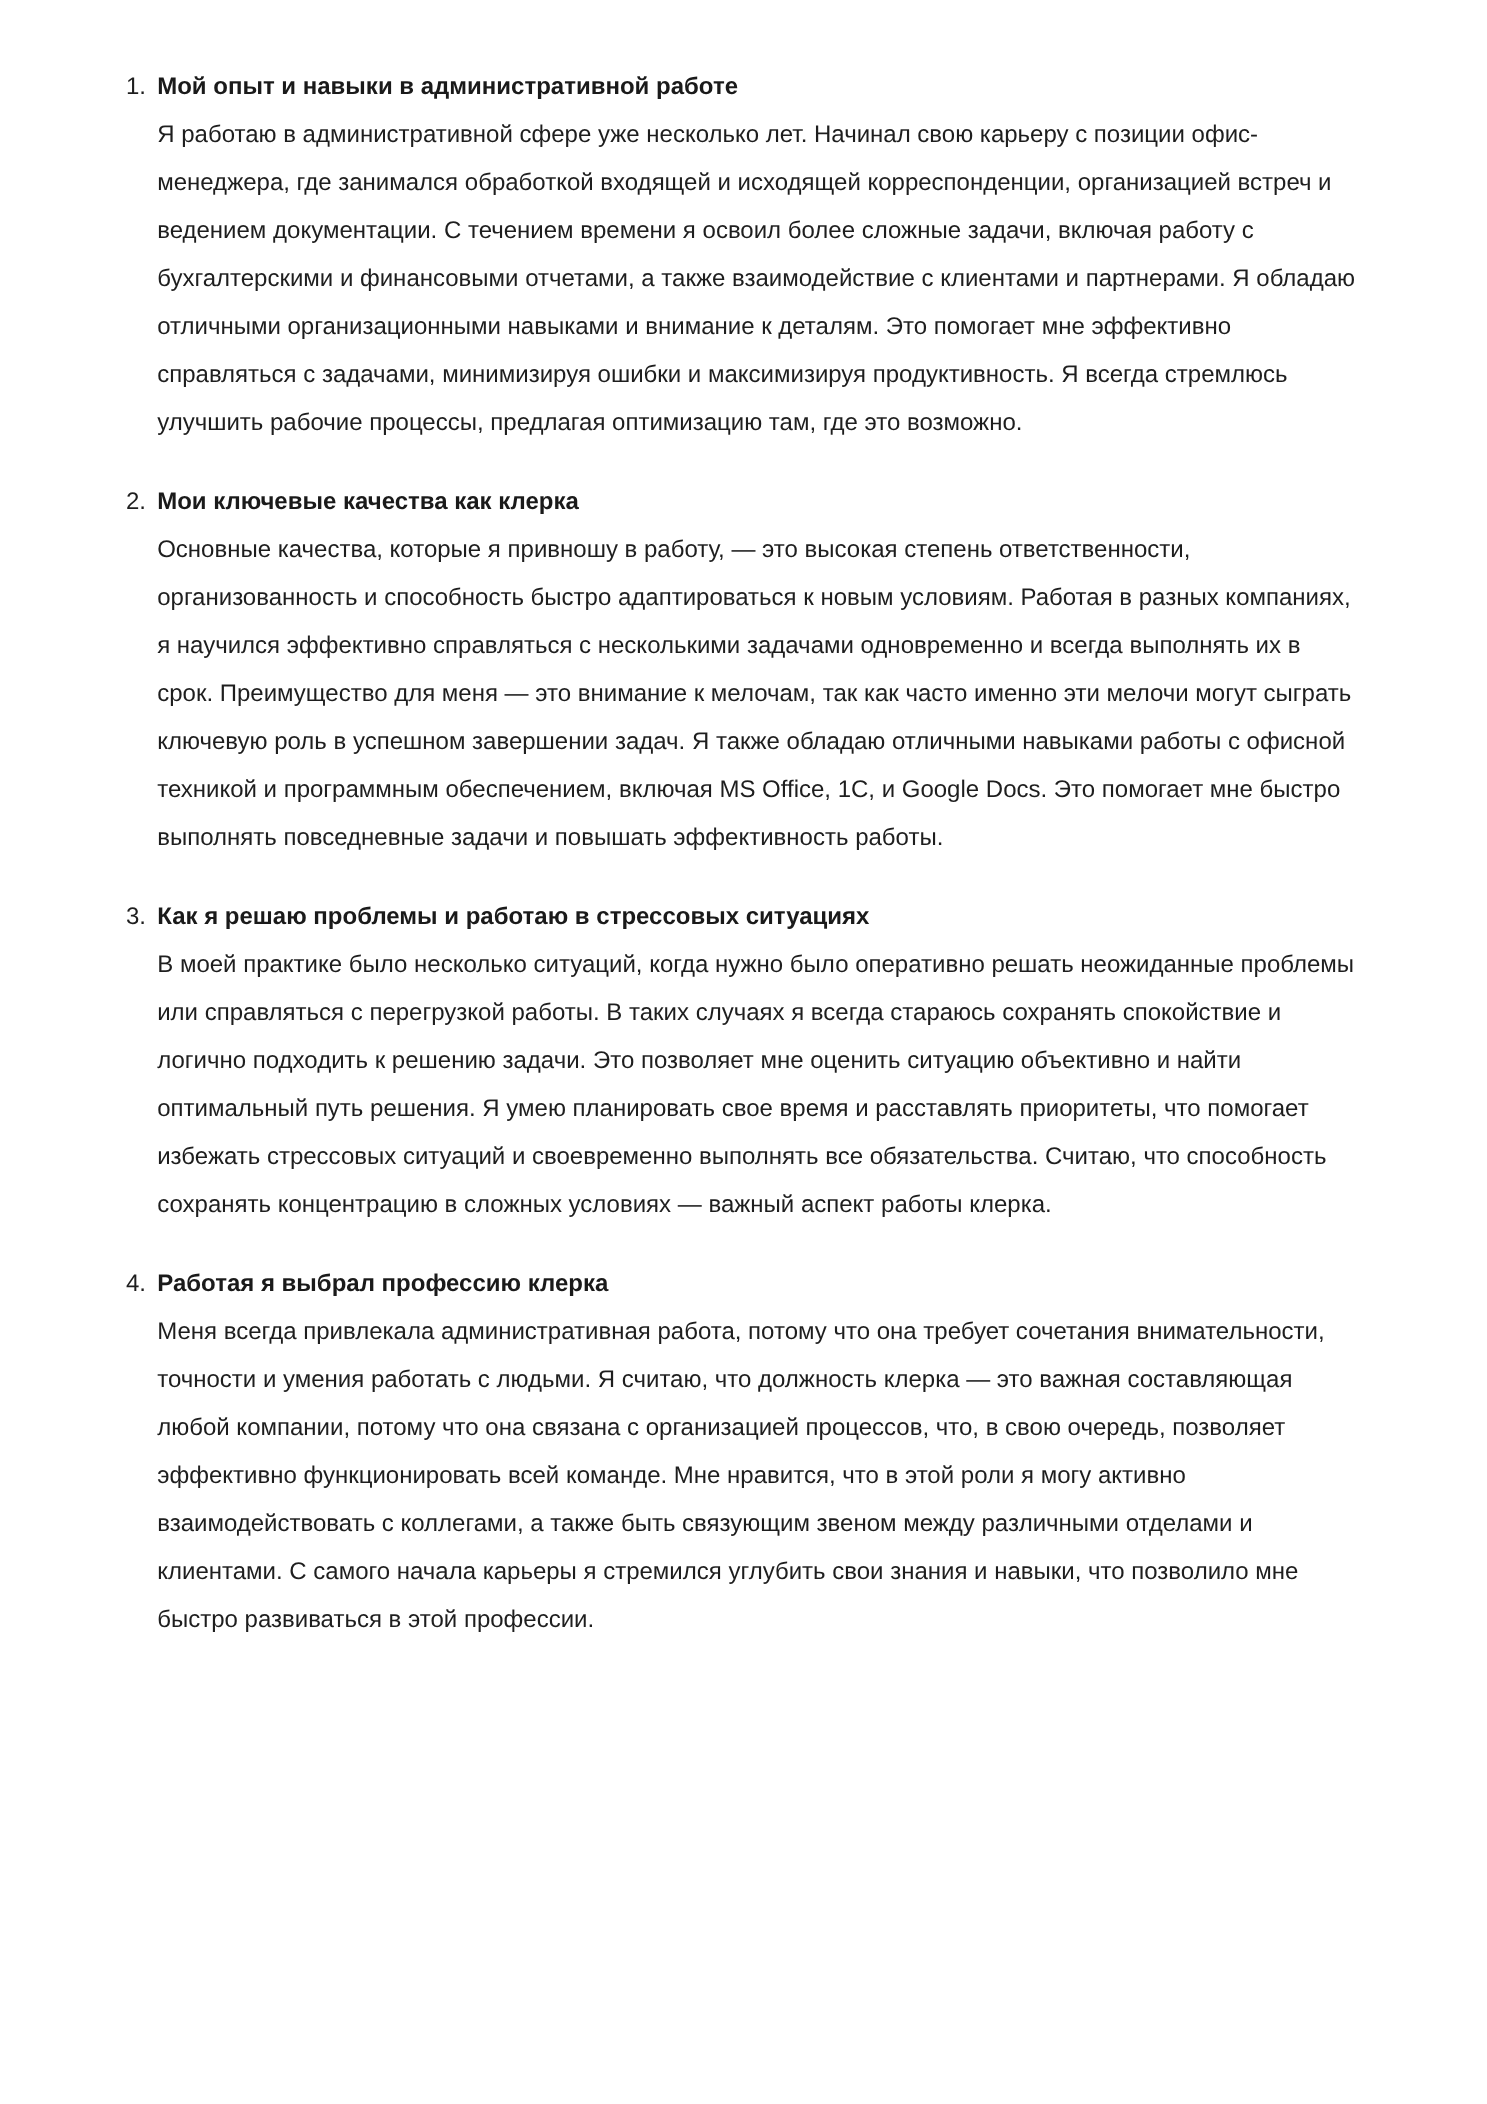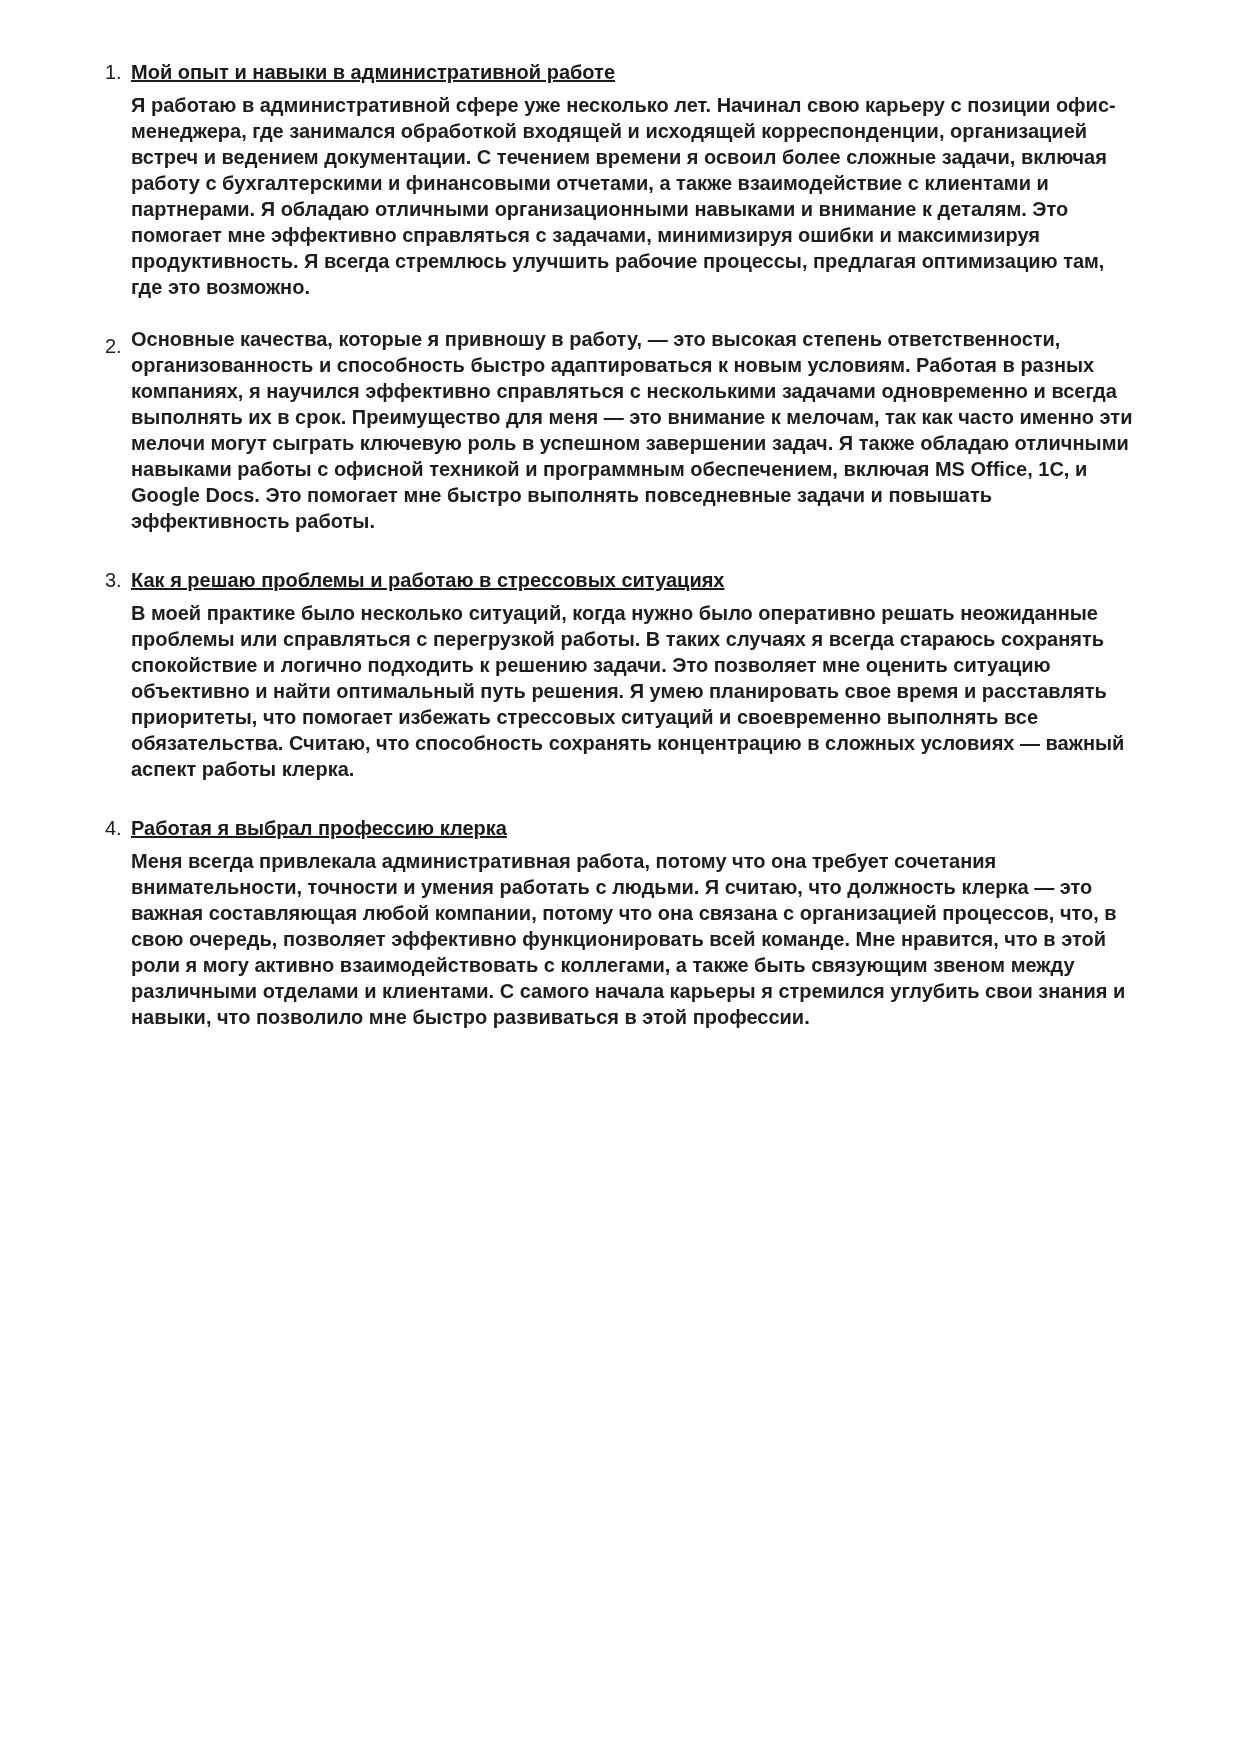--- a/index.html
+++ b/index.html
@@ -44,26 +44,25 @@
   .section-content {
     flex: 1 1 auto;
     max-width: 1002px;
   }
   .section-title {
     font-size: 20px;
     line-height: 40px;
     font-weight: 700;
     color: #1a1a1a;
     margin: 0;
-    text-decoration: underline;
   }
   .section-body {
     font-size: 20px;
-    line-height: 26px;
-    font-weight: 700;
+    line-height: 40px;
+    font-weight: 400;
     color: #1e1e1e;
     margin: 0;
     text-align: left;
   }
 </style>
 </head>
 <body>
 
 <div class="page">
   <ol class="doc-list">
@@ -72,20 +71,21 @@
       <span class="section-number">1.</span>
       <div class="section-content">
         <h2 class="section-title">Мой опыт и навыки в административной работе</h2>
         <p class="section-body">Я работаю в административной сфере уже несколько лет. Начинал свою карьеру с позиции офис-менеджера, где занимался обработкой входящей и исходящей корреспонденции, организацией встреч и ведением документации. С течением времени я освоил более сложные задачи, включая работу с бухгалтерскими и финансовыми отчетами, а также взаимодействие с клиентами и партнерами. Я обладаю отличными организационными навыками и внимание к деталям. Это помогает мне эффективно справляться с задачами, минимизируя ошибки и максимизируя продуктивность. Я всегда стремлюсь улучшить рабочие процессы, предлагая оптимизацию там, где это возможно.</p>
       </div>
     </li>
 
     <li class="doc-section">
       <span class="section-number">2.</span>
       <div class="section-content">
+        <h2 class="section-title">Мои ключевые качества как клерка</h2>
         <p class="section-body">Основные качества, которые я привношу в работу, — это высокая степень ответственности, организованность и способность быстро адаптироваться к новым условиям. Работая в разных компаниях, я научился эффективно справляться с несколькими задачами одновременно и всегда выполнять их в срок. Преимущество для меня — это внимание к мелочам, так как часто именно эти мелочи могут сыграть ключевую роль в успешном завершении задач. Я также обладаю отличными навыками работы с офисной техникой и программным обеспечением, включая MS Office, 1С, и Google Docs. Это помогает мне быстро выполнять повседневные задачи и повышать эффективность работы.</p>
       </div>
     </li>
 
     <li class="doc-section">
       <span class="section-number">3.</span>
       <div class="section-content">
         <h2 class="section-title">Как я решаю проблемы и работаю в стрессовых ситуациях</h2>
         <p class="section-body">В моей практике было несколько ситуаций, когда нужно было оперативно решать неожиданные проблемы или справляться с перегрузкой работы. В таких случаях я всегда стараюсь сохранять спокойствие и логично подходить к решению задачи. Это позволяет мне оценить ситуацию объективно и найти оптимальный путь решения. Я умею планировать свое время и расставлять приоритеты, что помогает избежать стрессовых ситуаций и своевременно выполнять все обязательства. Считаю, что способность сохранять концентрацию в сложных условиях — важный аспект работы клерка.</p>
       </div>

